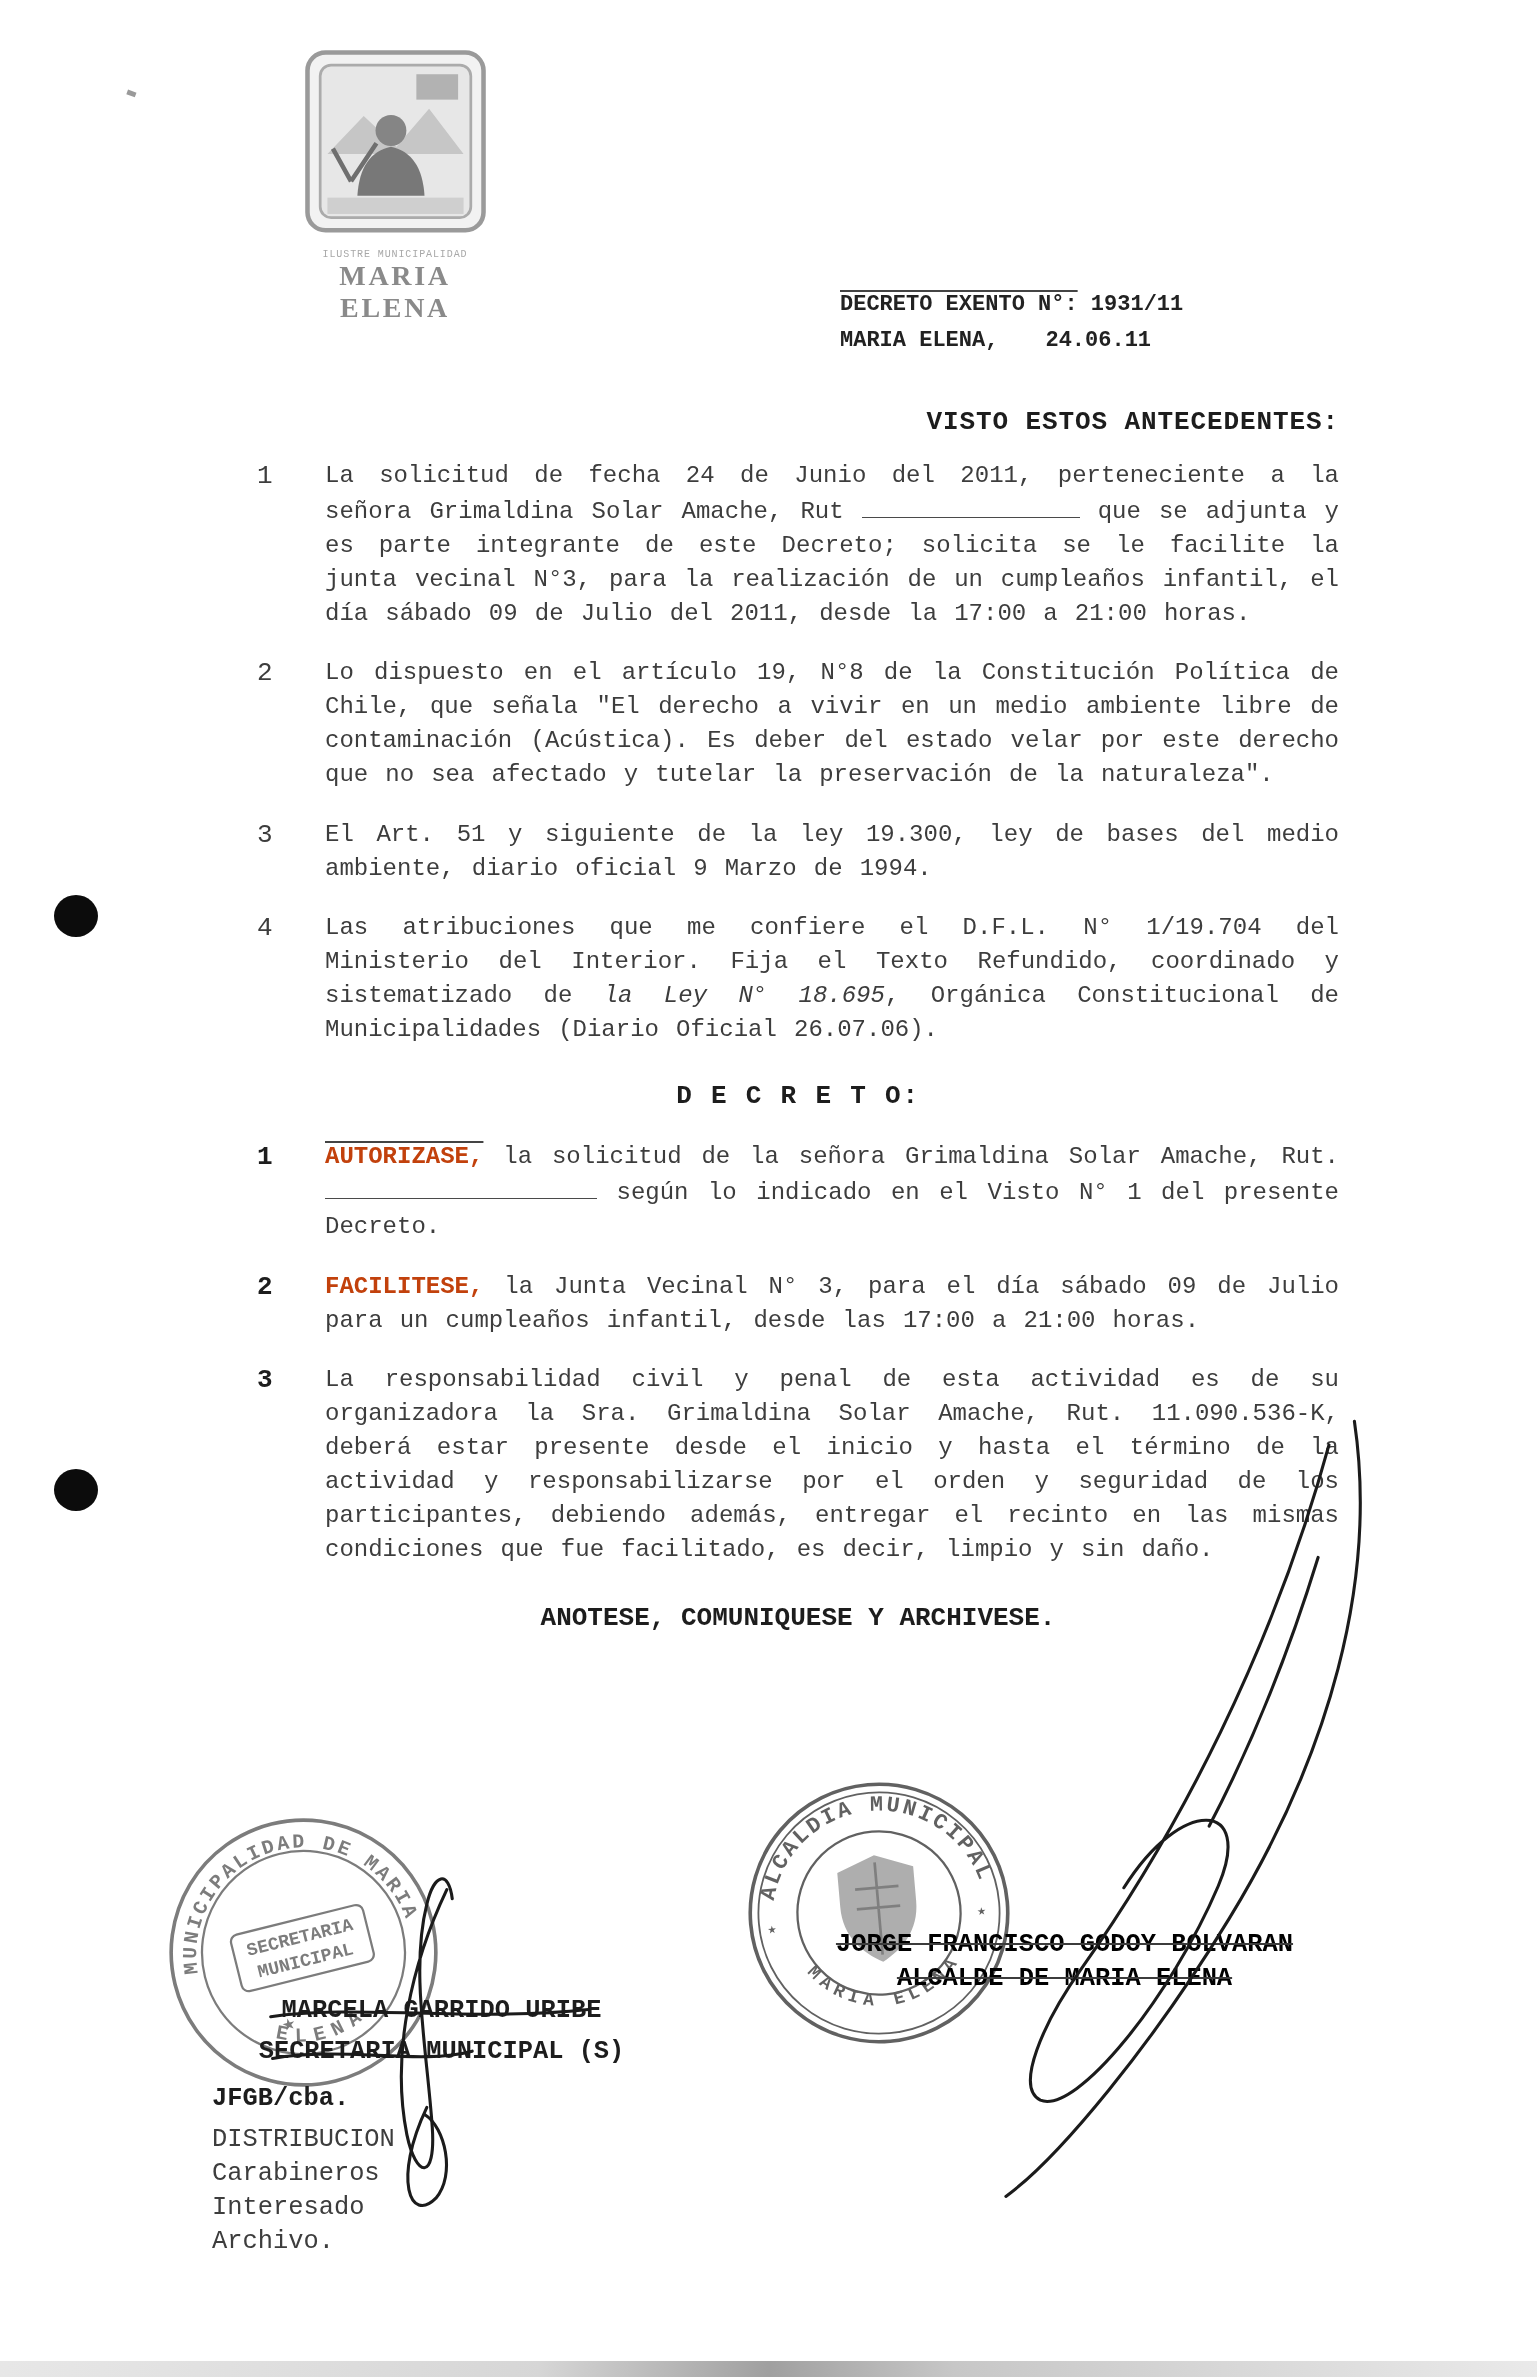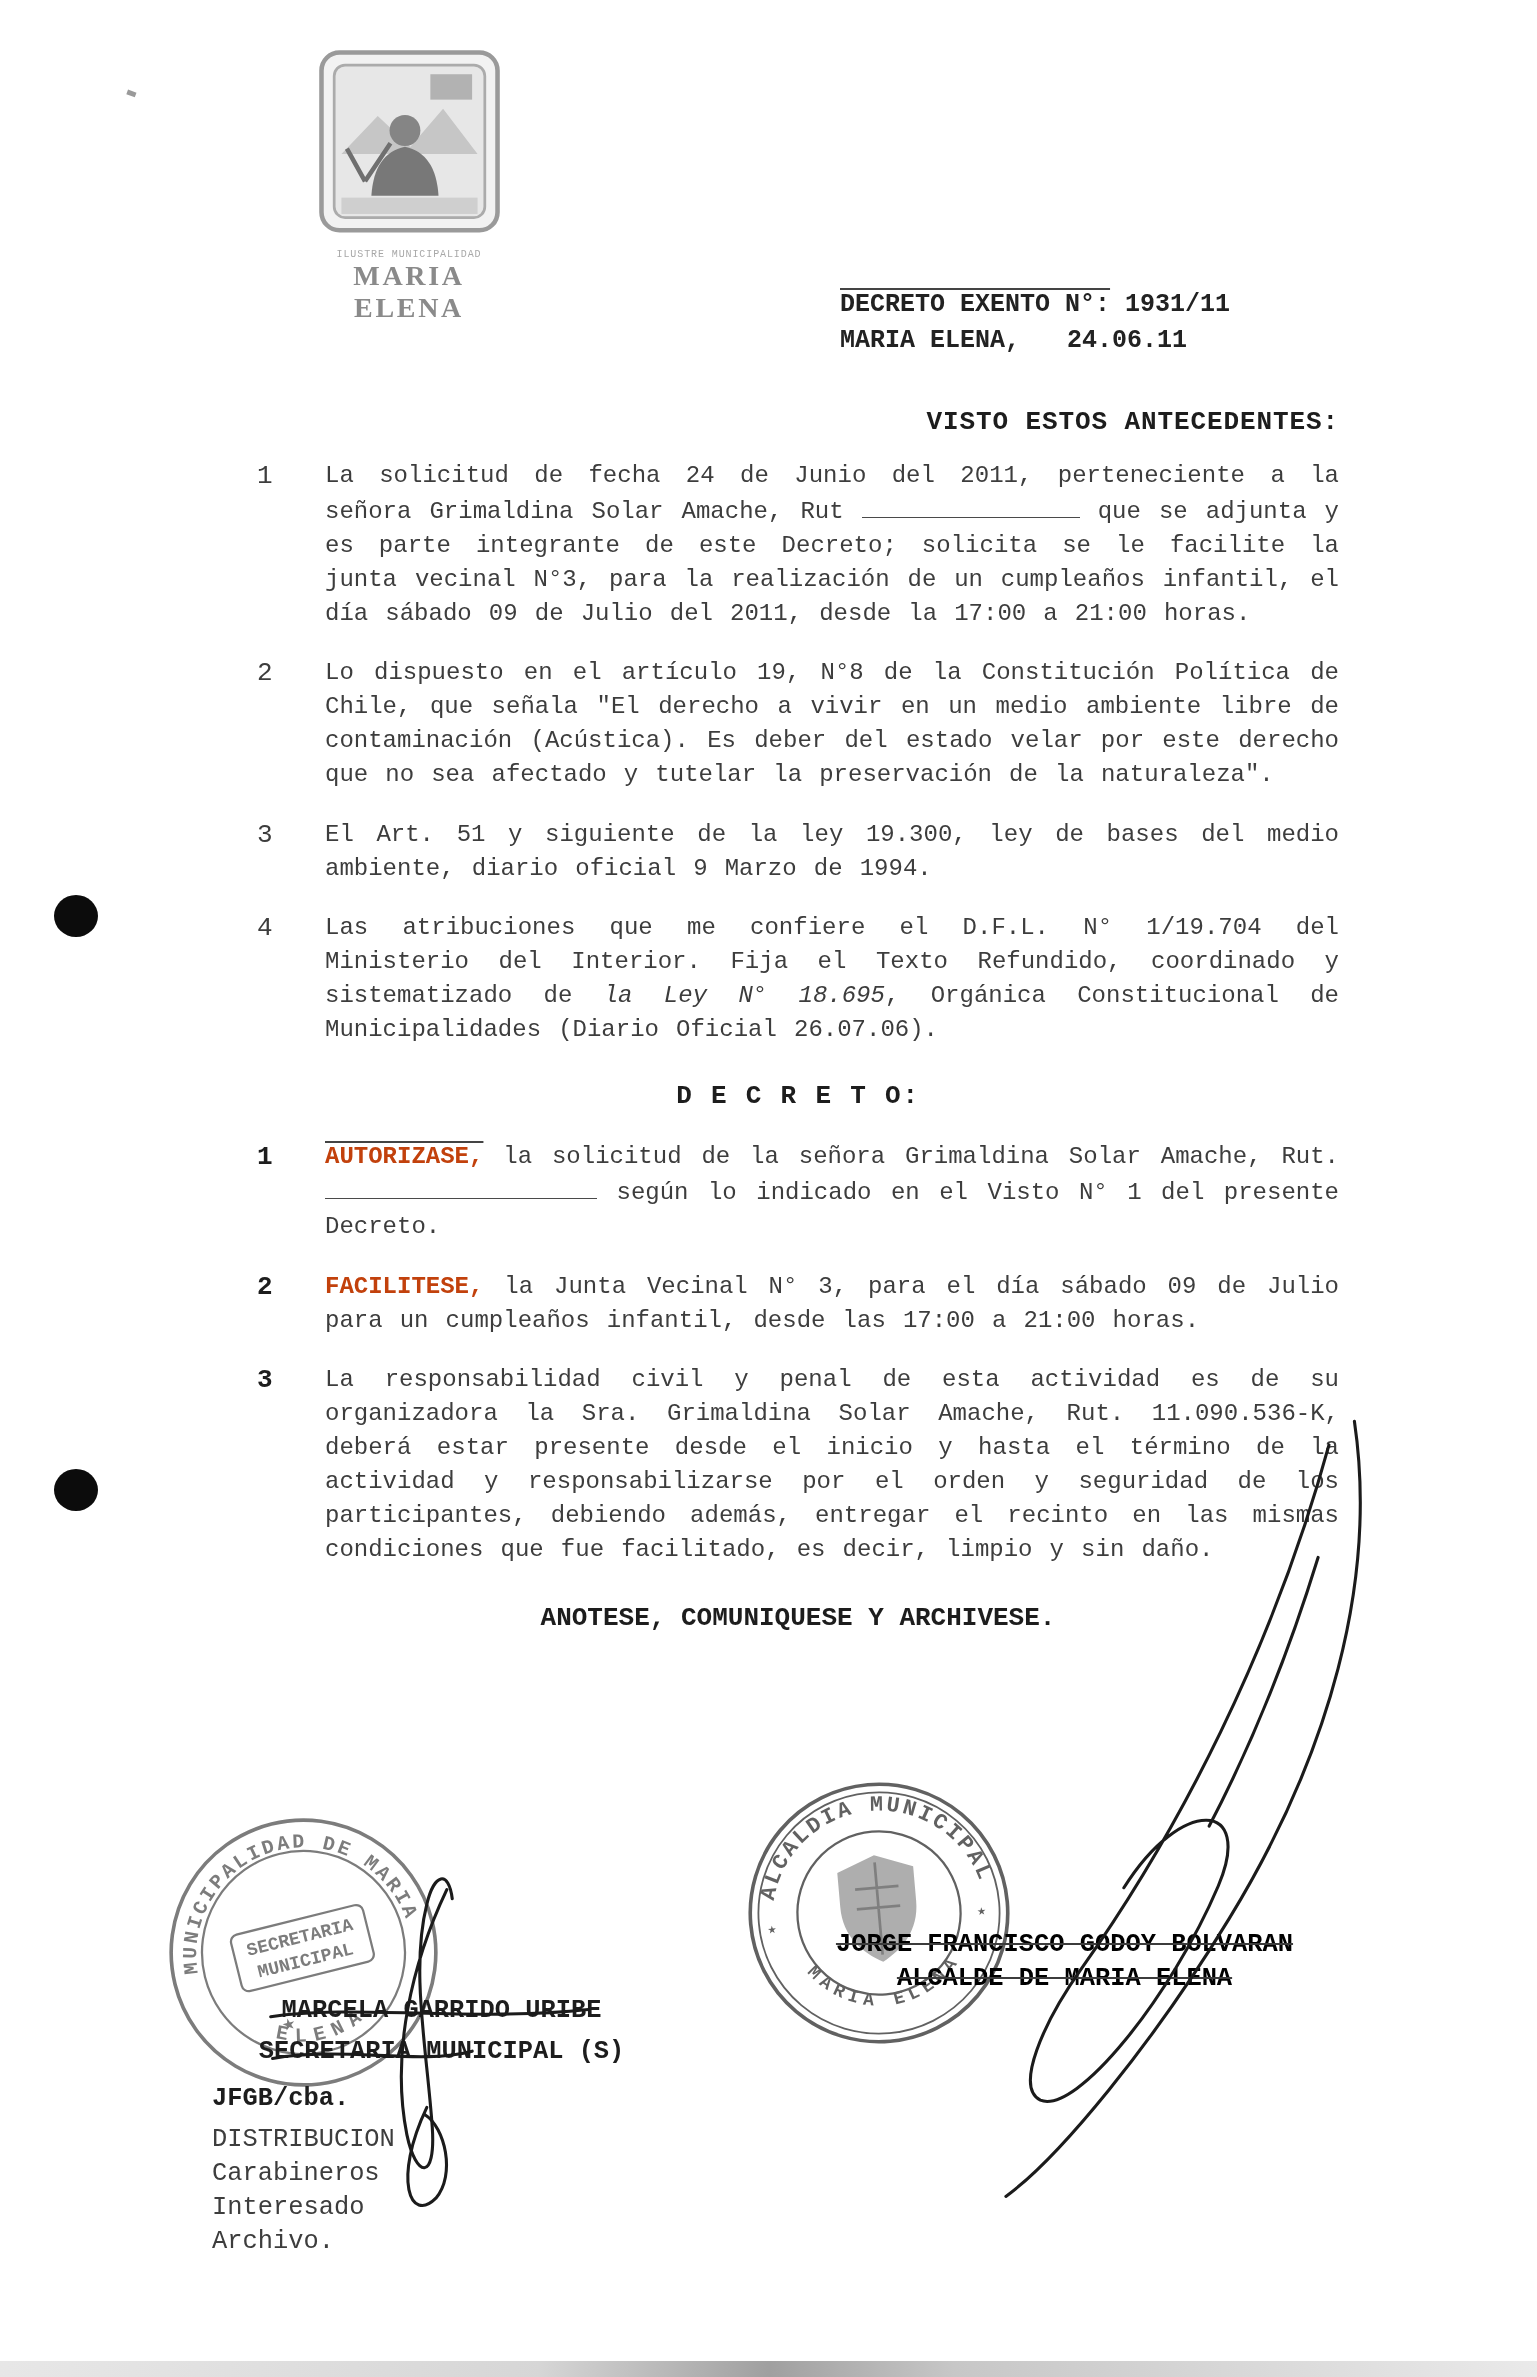--- a/index.html
+++ b/index.html
@@ -8,27 +8,27 @@
     overflow: hidden; font-family: "Liberation Mono", "DejaVu Sans Mono", monospace;
     color: #3d3d3d;
   }
   
   .punch { position: absolute; width: 44px; height: 42px; background: #0c0c0c; border-radius: 50%; }
   .punch.p1 { left: 54px; top: 895px; }
   .punch.p2 { left: 54px; top: 1469px; }
   .speck { position: absolute; left: 127px; top: 91px; width: 9px; height: 4.5px; background: #9a9a9a; transform: rotate(20deg); }
 
   
-  .logo-block { position: absolute; left: 302px; top: 47px; width: 214px; text-align: center; }
+  .logo-block { position: absolute; left: 288px; top: 47px; width: 214px; text-align: center; }
   .logo-small { font-size: 10px; color: #a8a8a8; letter-spacing: 0.9px; margin-top: 1.8px; }
   .logo-caption { font-family: "Liberation Serif", serif; font-weight: bold; font-size: 28px;
                   color: #8a8a8a; letter-spacing: 2.7px; }
 
   
-  .header-right { position: absolute; left: 840px; top: 287px; font-size: 25px; line-height: 36px;
+  .header-right { position: absolute; left: 840px; top: 287px; font-size: 22px; line-height: 36px;
                   font-weight: bold; color: #222; }
   .overl { text-decoration: overline; text-decoration-color: #444; }
   .date-gap { display: inline-block; width: 47px; }
 
   
   .main { position: absolute; left: 257px; top: 407px; width: 1082px; }
   .center-head { text-align: right; font-weight: bold; color: #1d1d1d; font-size: 26px;
                  letter-spacing: 0.9px; margin-bottom: 22px; }
   .item { display: flex; margin-bottom: 25.4px; }
   .item .num { width: 51px; flex: none; font-size: 26px; line-height: 34px; }

